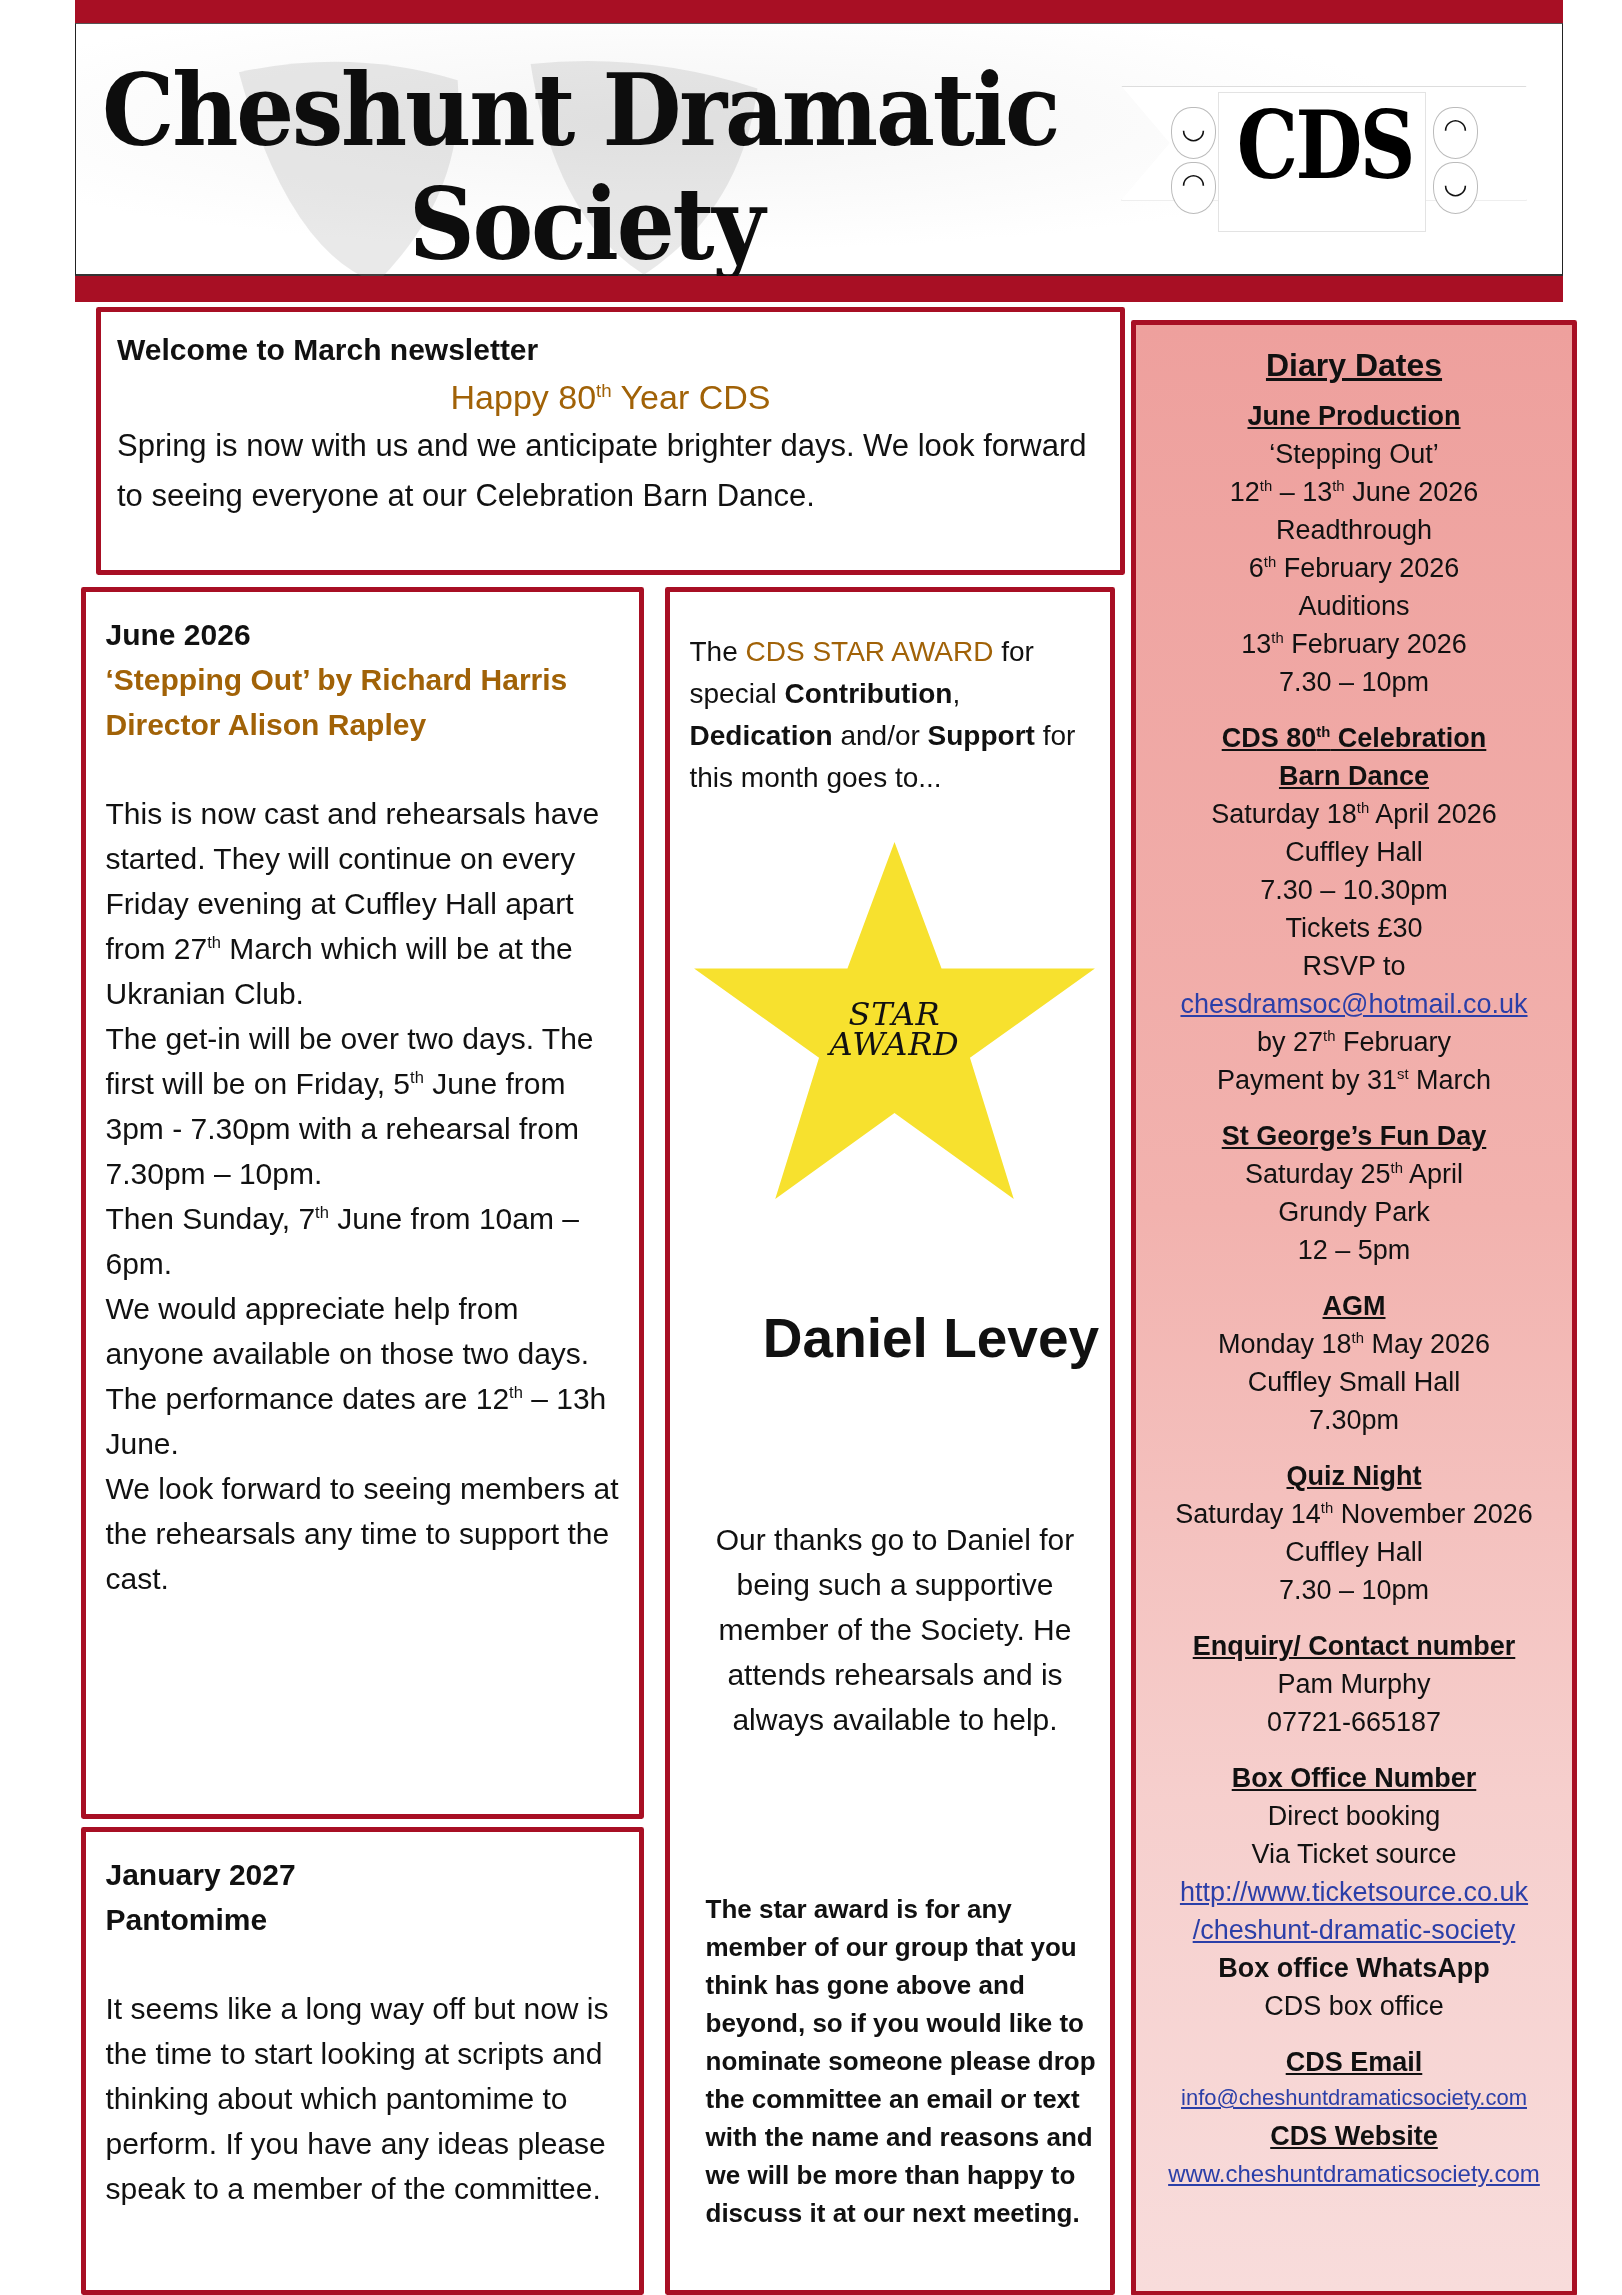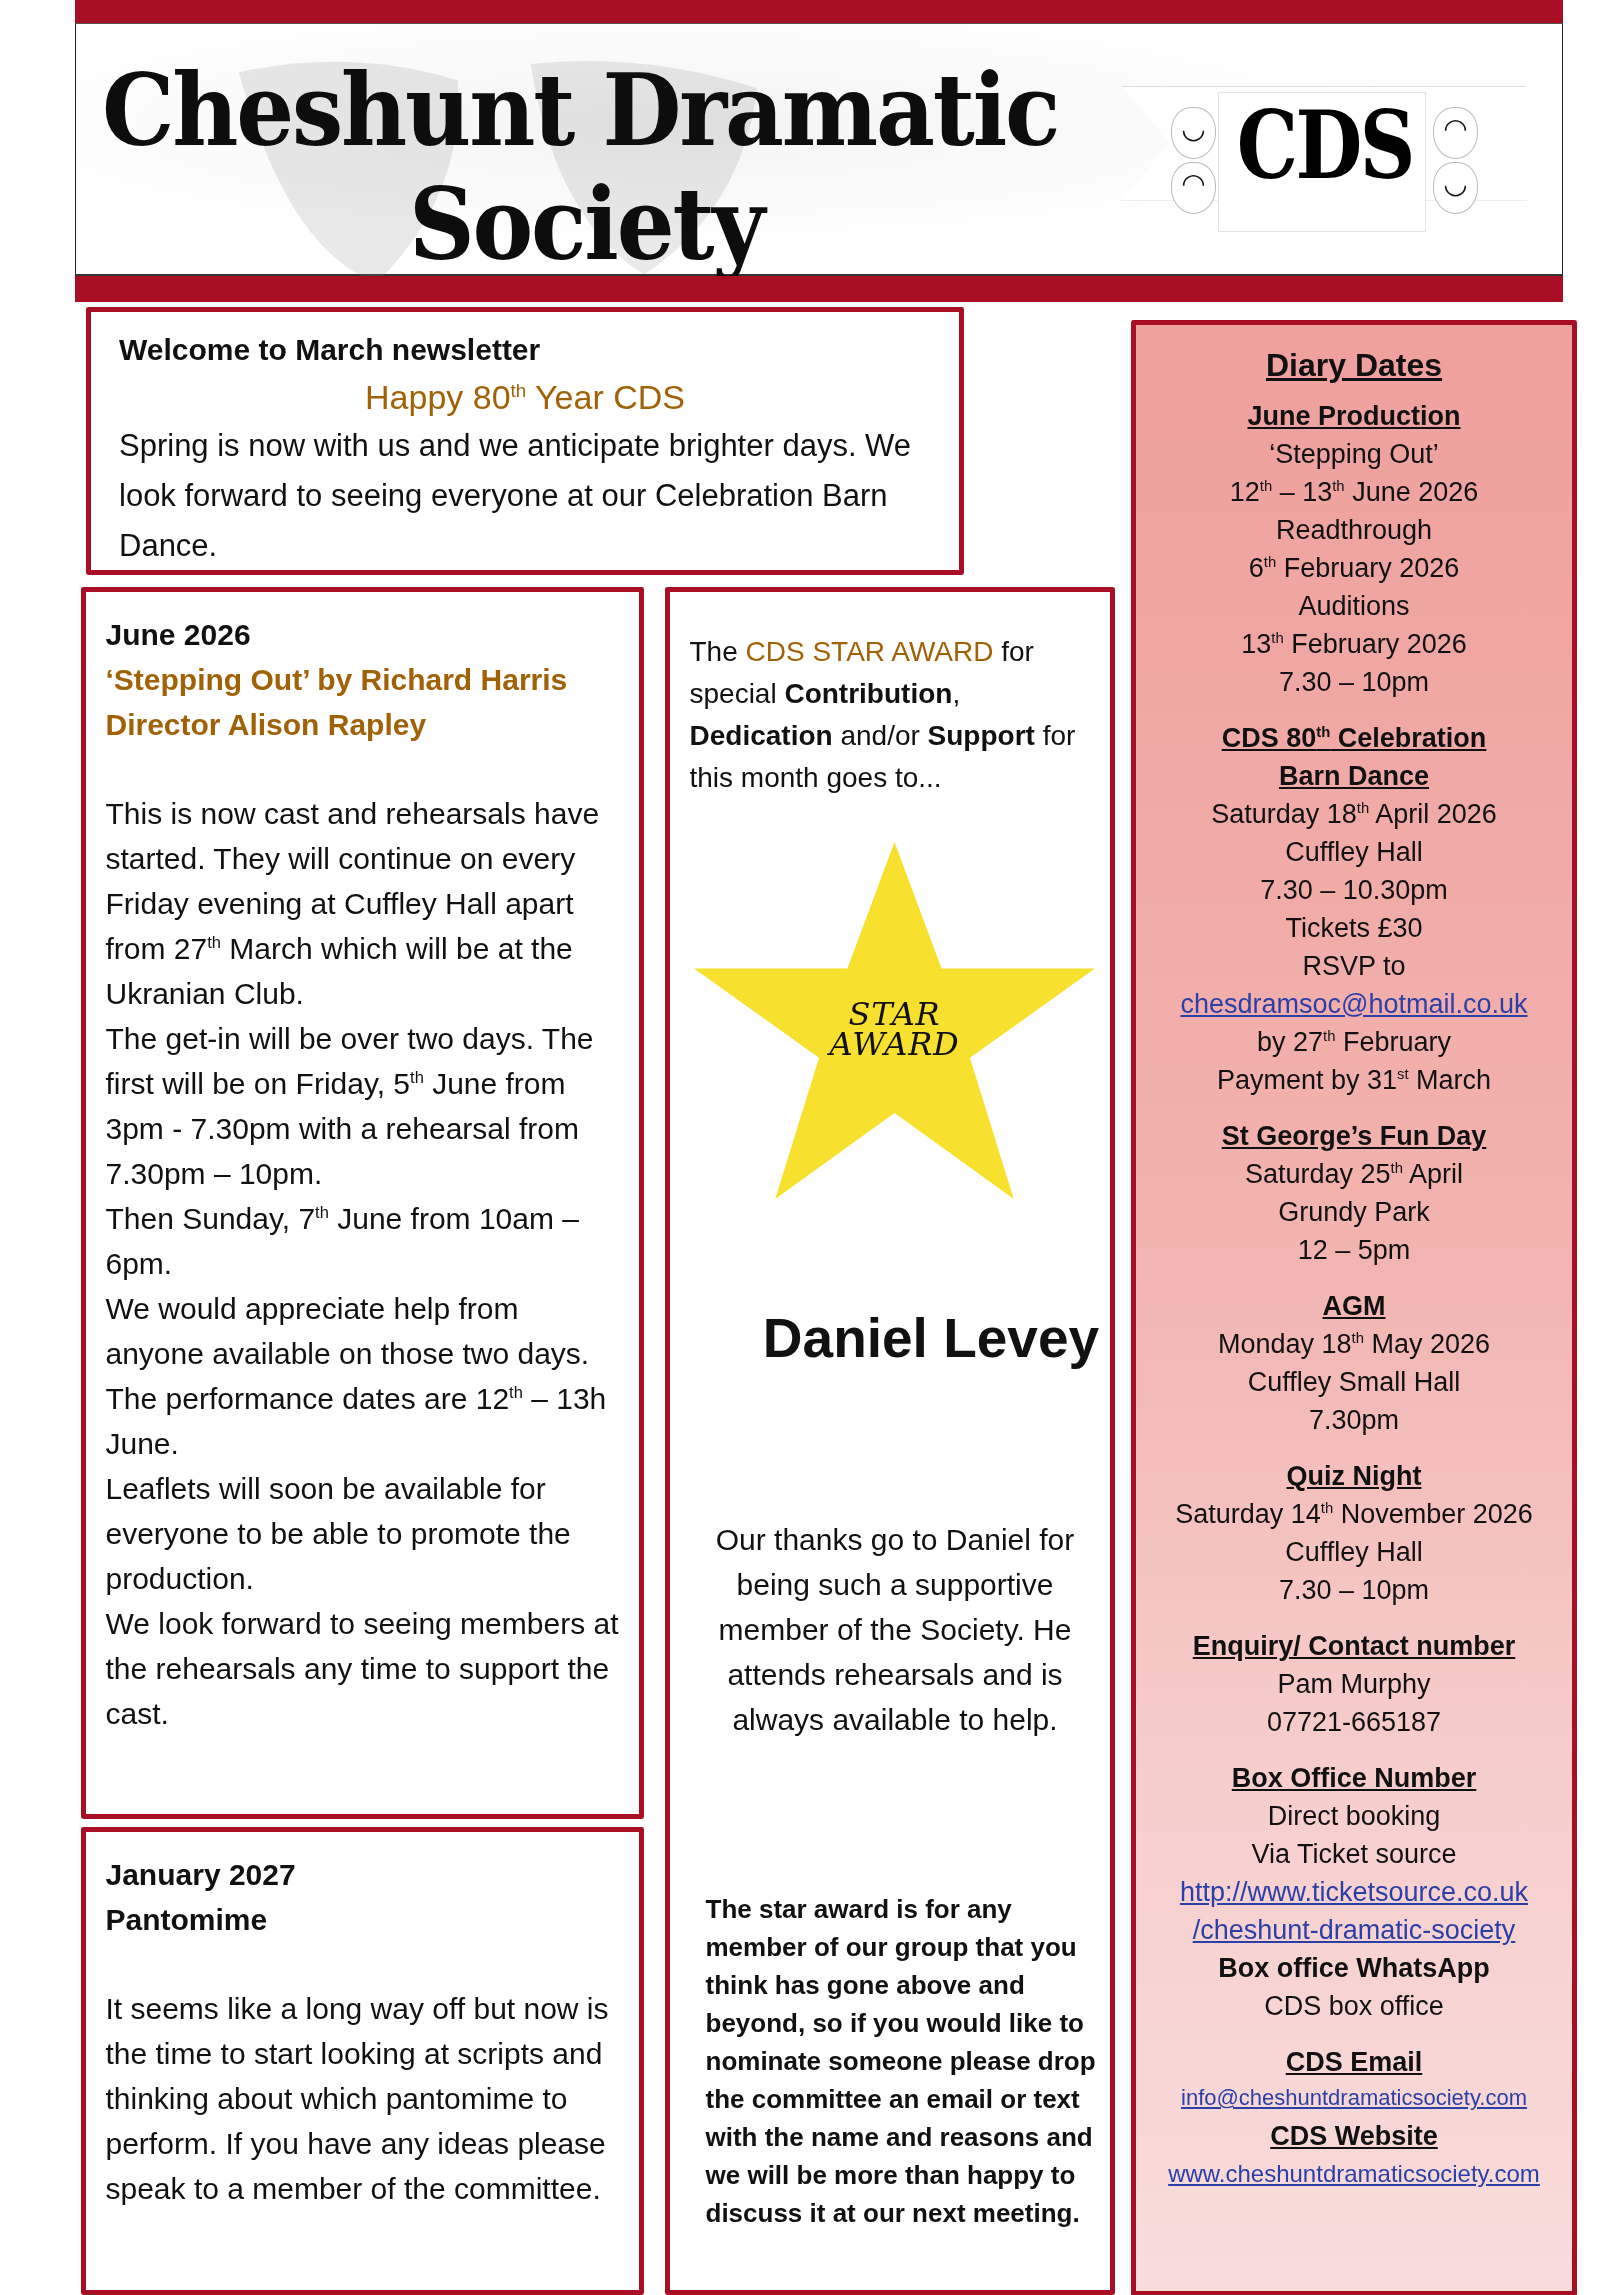--- a/index.html
+++ b/index.html
@@ -26,21 +26,21 @@
   .logo .cds { position: absolute; left: 97px; top: 32px; width: 208px; text-align: center; font-family: "DejaVu Serif", "Liberation Serif", serif;
                font-weight: bold; font-size: 94px; letter-spacing: -3.2px; transform: scaleX(0.82); color: #000; line-height: 1; }
   .logo .mask { position: absolute; width: 45px; height: 52px; border: 1.6px solid #bbb; border-radius: 45% 45% 50% 50%; background: #fff; box-sizing: border-box; }
   .logo .mask .face { position: absolute; left: 0; top: 6.5px; width: 100%; text-align: center; font-size: 28px; color: #111; line-height: 1; }
 
   
   .box { border: 5.7px solid #a80f24; background: #fff; border-radius: 2.4px; }
   .red { color: #a16207; }
   sup { font-size: 0.55em; vertical-align: super; line-height: 0; }
 
-  #welcome { left: 86px; top: 307px; width: 878px; height: 268px; padding: 18px 28px; }
+  #welcome { left: 96px; top: 307px; width: 1029px; height: 268px; padding: 18px 16px; }
   #welcome .wtitle { font-weight: bold; font-size: 30px; margin: 0; line-height: 39px; }
   #welcome .happy { font-size: 34px; text-align: center; margin: 6.5px 0 3.2px; line-height: 42px; }
   #welcome .body { font-size: 31px; line-height: 50px; margin: 0; }
 
   #june { left: 81px; top: 587px; width: 563px; height: 1232px; padding: 19.5px 19.5px; }
   #june .h1 { font-weight: bold; font-size: 30px; line-height: 45px; margin: 0; }
   #june .h2 { font-weight: bold; font-size: 30px; line-height: 45px; margin: 0; }
   #june .body { font-size: 30px; line-height: 45px; margin: 44px 0 0; }
   #june .body p { margin: 0; }
 
@@ -109,21 +109,20 @@
 <div id="june" class="abs box">
   <p class="h1">June 2026</p>
   <p class="h2 red">‘Stepping Out’ by Richard Harris</p>
   <p class="h2 red">Director Alison Rapley</p>
   <div class="body">
     <p><span>This is now cast and rehearsals have started. They will continue on every Friday evening at Cuffley Hall apart from 27</span><sup>th</sup><span> March which will be at the Ukranian Club.</span></p>
     <p><span>The get-in will be over two days. The first will be on Friday, 5</span><sup>th</sup><span> June from 3pm - 7.30pm with a rehearsal from 7.30pm – 10pm.</span></p>
     <p><span>Then Sunday, 7</span><sup>th</sup><span> June from 10am – 6pm.</span></p>
     <p><span>We would appreciate help from anyone available on those two days.</span></p>
     <p><span>The performance dates are 12</span><sup>th</sup><span> – 13h June.</span></p>
-    <p><span>Leaflets will soon be available for everyone to be able to promote the production.</span></p>
     <p><span>We look forward to seeing members at the rehearsals any time to support the cast.</span></p>
   </div>
 </div>
 
 <div id="jan" class="abs box">
   <p class="h1">January 2027</p>
   <p class="h1">Pantomime</p>
   <p class="body">It seems like a long way off but now is the time to start looking at scripts and thinking about which pantomime to perform. If you have any ideas please speak to a member of the committee.</p>
 </div>
 

